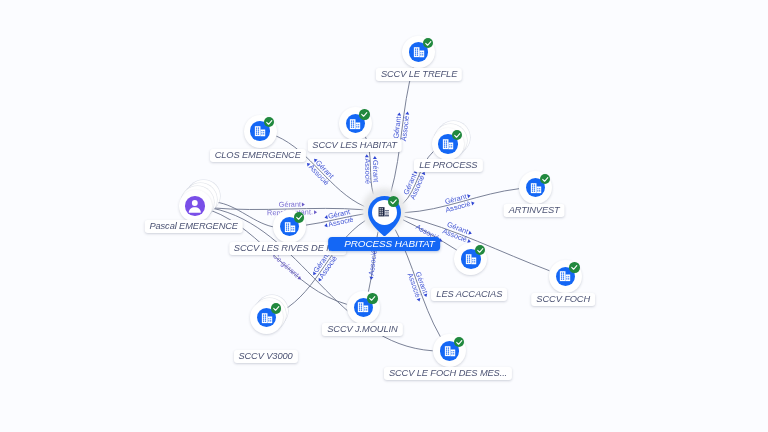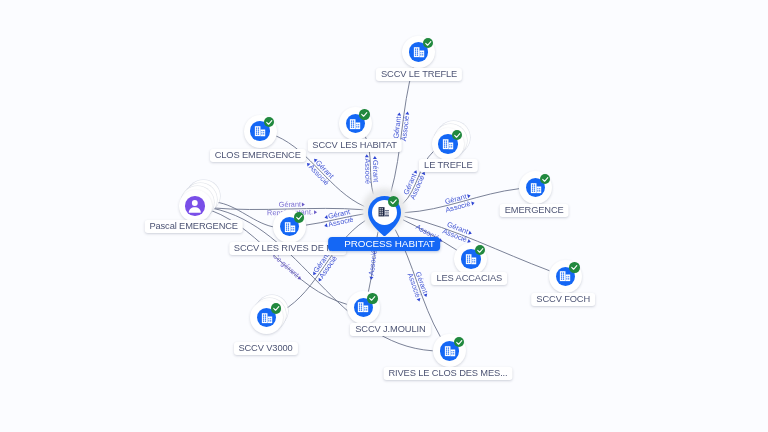--- a/index.html
+++ b/index.html
@@ -14,21 +14,21 @@
   .disc{position:absolute;border-radius:50%;background:#fff;
         box-shadow:0 1px 2.5px rgba(45,55,85,.20);}
   .ghost{position:absolute;border-radius:50%;background:#fff;
         box-shadow:0 0 0 .6px rgba(150,158,180,.30);}
   .inner{position:absolute;border-radius:50%;background:#1467f5;}
   .inner svg{display:block;}
   .badge{position:absolute;border-radius:50%;background:#21893e;}
   .badge svg{display:block;}
   .lbl{position:absolute;background:#fff;border-radius:3px;color:#4d5474;
        white-space:nowrap;font-size:9.3px;line-height:13px;height:13px;padding:0 5px;
-       box-shadow:0 1px 2.5px rgba(45,55,85,.22);letter-spacing:-.12px;}
+       box-shadow:0 1px 2.5px rgba(45,55,85,.22);letter-spacing:-.12px;font-style:italic;}
   .lbl.center{background:#1467f5;color:#fff;border-radius:4px;font-size:9.9px;
        line-height:14px;height:14px;padding:0 5.2px;letter-spacing:-.05px;
        box-shadow:0 1px 3px rgba(20,60,140,.30);}
   .elbl{position:absolute;color:#4356d4;font-size:7.3px;line-height:8.2px;
         white-space:nowrap;font-weight:400;letter-spacing:0px;}
   .elbl .ln{display:flex;align-items:center;gap:1.2px;white-space:nowrap;justify-content:center;}
   .elbl .arw{width:0;height:0;border-top:2.2px solid transparent;
         border-bottom:2.2px solid transparent;border-left:3.2px solid #2f46d4;flex:0 0 auto;}
   .elbl .arwl{width:0;height:0;border-top:2.2px solid transparent;
         border-bottom:2.2px solid transparent;border-right:3.2px solid #2f46d4;flex:0 0 auto;}
@@ -284,21 +284,21 @@
             <rect x="14.2" y="15.9" width="1.9" height="1.9" rx="0.3"></rect>
             <rect x="17.4" y="15.9" width="1.9" height="1.9" rx="0.3"></rect>
           </g>
         </svg>
       </div>
   <div class="badge" style="left:4.0px;top:-14.2px;width:10.4px;height:10.4px;">
         <svg width="10.4" height="10.4" viewBox="0 0 16 16">
           <path d="M4.2 8.3 L7 11.2 L12 5.6" fill="none" stroke="#fff" stroke-width="1.7" stroke-linecap="round" stroke-linejoin="round"></path>
         </svg>
       </div>
-  <div class="lbl" style="left:0.3px;top:14.7px;transform:translateX(-50%);">LE TREFLE</div>
+  <div class="lbl" style="left:0.3px;top:14.7px;transform:translateX(-50%);">LE PROCESS</div>
 </div>
 <div class="node" style="left:535.6px;top:187.7px;">
   <div class="disc" style="left:-16.4px;top:-16.4px;width:32.8px;height:32.8px;"></div>
   <div class="inner" style="left:-9.8px;top:-9.8px;width:19.6px;height:19.6px;">
         <svg width="14" height="14" viewBox="0 0 24 24" fill="#fff" style="position:absolute;left:2.8px;top:2.8px;">
           <path d="M3.2 3.8h9.6v17H3.2z"></path>
           <path d="M12.8 9.4h8.1v11.4h-8.1z"></path>
           <g fill="#1467f5">
             <rect x="5.0" y="5.9" width="2.1" height="2.1" rx="0.3"></rect>
             <rect x="8.4" y="5.9" width="2.1" height="2.1" rx="0.3"></rect>
@@ -313,21 +313,21 @@
             <rect x="14.2" y="15.9" width="1.9" height="1.9" rx="0.3"></rect>
             <rect x="17.4" y="15.9" width="1.9" height="1.9" rx="0.3"></rect>
           </g>
         </svg>
       </div>
   <div class="badge" style="left:4.0px;top:-14.2px;width:10.4px;height:10.4px;">
         <svg width="10.4" height="10.4" viewBox="0 0 16 16">
           <path d="M4.2 8.3 L7 11.2 L12 5.6" fill="none" stroke="#fff" stroke-width="1.7" stroke-linecap="round" stroke-linejoin="round"></path>
         </svg>
       </div>
-  <div class="lbl" style="left:-1.4px;top:16.7px;transform:translateX(-50%);">EMERGENCE</div>
+  <div class="lbl" style="left:-1.4px;top:16.7px;transform:translateX(-50%);">ARTINVEST</div>
 </div>
 <div class="node" style="left:195.1px;top:205.9px;">
   <div class="ghost" style="left:-8.3px;top:-26.3px;width:32.8px;height:32.8px;"></div>
   <div class="ghost" style="left:-11.0px;top:-23.0px;width:32.8px;height:32.8px;"></div>
   <div class="ghost" style="left:-13.7px;top:-19.7px;width:32.8px;height:32.8px;"></div>
   <div class="disc" style="left:-16.4px;top:-16.4px;width:32.8px;height:32.8px;"></div>
   <div class="inner" style="left:-9.8px;top:-9.8px;width:19.6px;height:19.6px;background:#7a4fe8;">
         <svg width="19.6" height="19.6" viewBox="0 0 24 24" fill="#fff">
           <circle cx="12" cy="8.6" r="3.6"></circle>
           <path d="M4.6 20.4c0-4.1 3.3-6.6 7.4-6.6s7.4 2.5 7.4 6.6z"></path>
@@ -384,21 +384,21 @@
             <rect x="14.2" y="15.9" width="1.9" height="1.9" rx="0.3"></rect>
             <rect x="17.4" y="15.9" width="1.9" height="1.9" rx="0.3"></rect>
           </g>
         </svg>
       </div>
   <div class="badge" style="left:4.0px;top:-14.2px;width:10.4px;height:10.4px;">
         <svg width="10.4" height="10.4" viewBox="0 0 16 16">
           <path d="M4.2 8.3 L7 11.2 L12 5.6" fill="none" stroke="#fff" stroke-width="1.7" stroke-linecap="round" stroke-linejoin="round"></path>
         </svg>
       </div>
-  <div class="lbl" style="left:-1.5px;top:13px;transform:translateX(-50%);">LES ACCACIAS</div>
+  <div class="lbl" style="left:-1.5px;top:29px;transform:translateX(-50%);">LES ACCACIAS</div>
 </div>
 <div class="node" style="left:565.3px;top:276.3px;">
   <div class="disc" style="left:-16.4px;top:-16.4px;width:32.8px;height:32.8px;"></div>
   <div class="inner" style="left:-9.8px;top:-9.8px;width:19.6px;height:19.6px;">
         <svg width="14" height="14" viewBox="0 0 24 24" fill="#fff" style="position:absolute;left:2.8px;top:2.8px;">
           <path d="M3.2 3.8h9.6v17H3.2z"></path>
           <path d="M12.8 9.4h8.1v11.4h-8.1z"></path>
           <g fill="#1467f5">
             <rect x="5.0" y="5.9" width="2.1" height="2.1" rx="0.3"></rect>
             <rect x="8.4" y="5.9" width="2.1" height="2.1" rx="0.3"></rect>
@@ -442,21 +442,21 @@
             <rect x="14.2" y="15.9" width="1.9" height="1.9" rx="0.3"></rect>
             <rect x="17.4" y="15.9" width="1.9" height="1.9" rx="0.3"></rect>
           </g>
         </svg>
       </div>
   <div class="badge" style="left:4.0px;top:-14.2px;width:10.4px;height:10.4px;">
         <svg width="10.4" height="10.4" viewBox="0 0 16 16">
           <path d="M4.2 8.3 L7 11.2 L12 5.6" fill="none" stroke="#fff" stroke-width="1.7" stroke-linecap="round" stroke-linejoin="round"></path>
         </svg>
       </div>
-  <div class="lbl" style="left:-0.9px;top:15.8px;transform:translateX(-50%);margin-left:28px;">SCCV J.MOULIN</div>
+  <div class="lbl" style="left:-0.9px;top:15.8px;transform:translateX(-50%);">SCCV J.MOULIN</div>
 </div>
 <div class="node" style="left:266.6px;top:317.6px;">
   <div class="ghost" style="left:-11.0px;top:-23.0px;width:32.8px;height:32.8px;"></div>
   <div class="ghost" style="left:-13.7px;top:-19.7px;width:32.8px;height:32.8px;"></div>
   <div class="disc" style="left:-16.4px;top:-16.4px;width:32.8px;height:32.8px;"></div>
   <div class="inner" style="left:-9.8px;top:-9.8px;width:19.6px;height:19.6px;">
         <svg width="14" height="14" viewBox="0 0 24 24" fill="#fff" style="position:absolute;left:2.8px;top:2.8px;">
           <path d="M3.2 3.8h9.6v17H3.2z"></path>
           <path d="M12.8 9.4h8.1v11.4h-8.1z"></path>
           <g fill="#1467f5">
@@ -473,21 +473,21 @@
             <rect x="14.2" y="15.9" width="1.9" height="1.9" rx="0.3"></rect>
             <rect x="17.4" y="15.9" width="1.9" height="1.9" rx="0.3"></rect>
           </g>
         </svg>
       </div>
   <div class="badge" style="left:4.0px;top:-14.2px;width:10.4px;height:10.4px;">
         <svg width="10.4" height="10.4" viewBox="0 0 16 16">
           <path d="M4.2 8.3 L7 11.2 L12 5.6" fill="none" stroke="#fff" stroke-width="1.7" stroke-linecap="round" stroke-linejoin="round"></path>
         </svg>
       </div>
-  <div class="lbl" style="left:-1.1px;top:24px;transform:translateX(-50%);">SCCV V3000</div>
+  <div class="lbl" style="left:-1.1px;top:32px;transform:translateX(-50%);">SCCV V3000</div>
 </div>
 <div class="node" style="left:449.5px;top:350.8px;">
   <div class="disc" style="left:-16.4px;top:-16.4px;width:32.8px;height:32.8px;"></div>
   <div class="inner" style="left:-9.8px;top:-9.8px;width:19.6px;height:19.6px;">
         <svg width="14" height="14" viewBox="0 0 24 24" fill="#fff" style="position:absolute;left:2.8px;top:2.8px;">
           <path d="M3.2 3.8h9.6v17H3.2z"></path>
           <path d="M12.8 9.4h8.1v11.4h-8.1z"></path>
           <g fill="#1467f5">
             <rect x="5.0" y="5.9" width="2.1" height="2.1" rx="0.3"></rect>
             <rect x="8.4" y="5.9" width="2.1" height="2.1" rx="0.3"></rect>
@@ -502,21 +502,21 @@
             <rect x="14.2" y="15.9" width="1.9" height="1.9" rx="0.3"></rect>
             <rect x="17.4" y="15.9" width="1.9" height="1.9" rx="0.3"></rect>
           </g>
         </svg>
       </div>
   <div class="badge" style="left:4.0px;top:-14.2px;width:10.4px;height:10.4px;">
         <svg width="10.4" height="10.4" viewBox="0 0 16 16">
           <path d="M4.2 8.3 L7 11.2 L12 5.6" fill="none" stroke="#fff" stroke-width="1.7" stroke-linecap="round" stroke-linejoin="round"></path>
         </svg>
       </div>
-  <div class="lbl" style="left:-1.5px;top:16.3px;transform:translateX(-50%);">RIVES LE CLOS DES MES...</div>
+  <div class="lbl" style="left:-1.5px;top:16.3px;transform:translateX(-50%);">SCCV LE FOCH DES MES...</div>
 </div>
 <div class="node" style="left:384.0px;top:212.0px;">
   <div class="halo" style="left:-22px;top:-24.5px;width:44px;height:44px;"></div>
   <svg class="pin" width="33" height="40.6" viewBox="0 0 66 81.2" style="left:-16.5px;top:-16.4px;">
     <path d="M33 0 C14.8 0 0 14.8 0 33 C0 46.5 9.5 62 33 81.2 C56.5 62 66 46.5 66 33 C66 14.8 51.2 0 33 0 Z" fill="#1467f5"></path>
     <circle cx="33" cy="33" r="25" fill="#fff"></circle>
   </svg>
   <svg width="11.6" height="11.6" viewBox="0 0 24 24" style="position:absolute;left:-5.8px;top:-6.1px;">
         <path d="M1.2 2.4h12.3v19.2H1.2z" fill="#1c2542"></path>
         <path d="M13.5 8.4h9.3v13.2h-9.3z" fill="#5b6480"></path>

